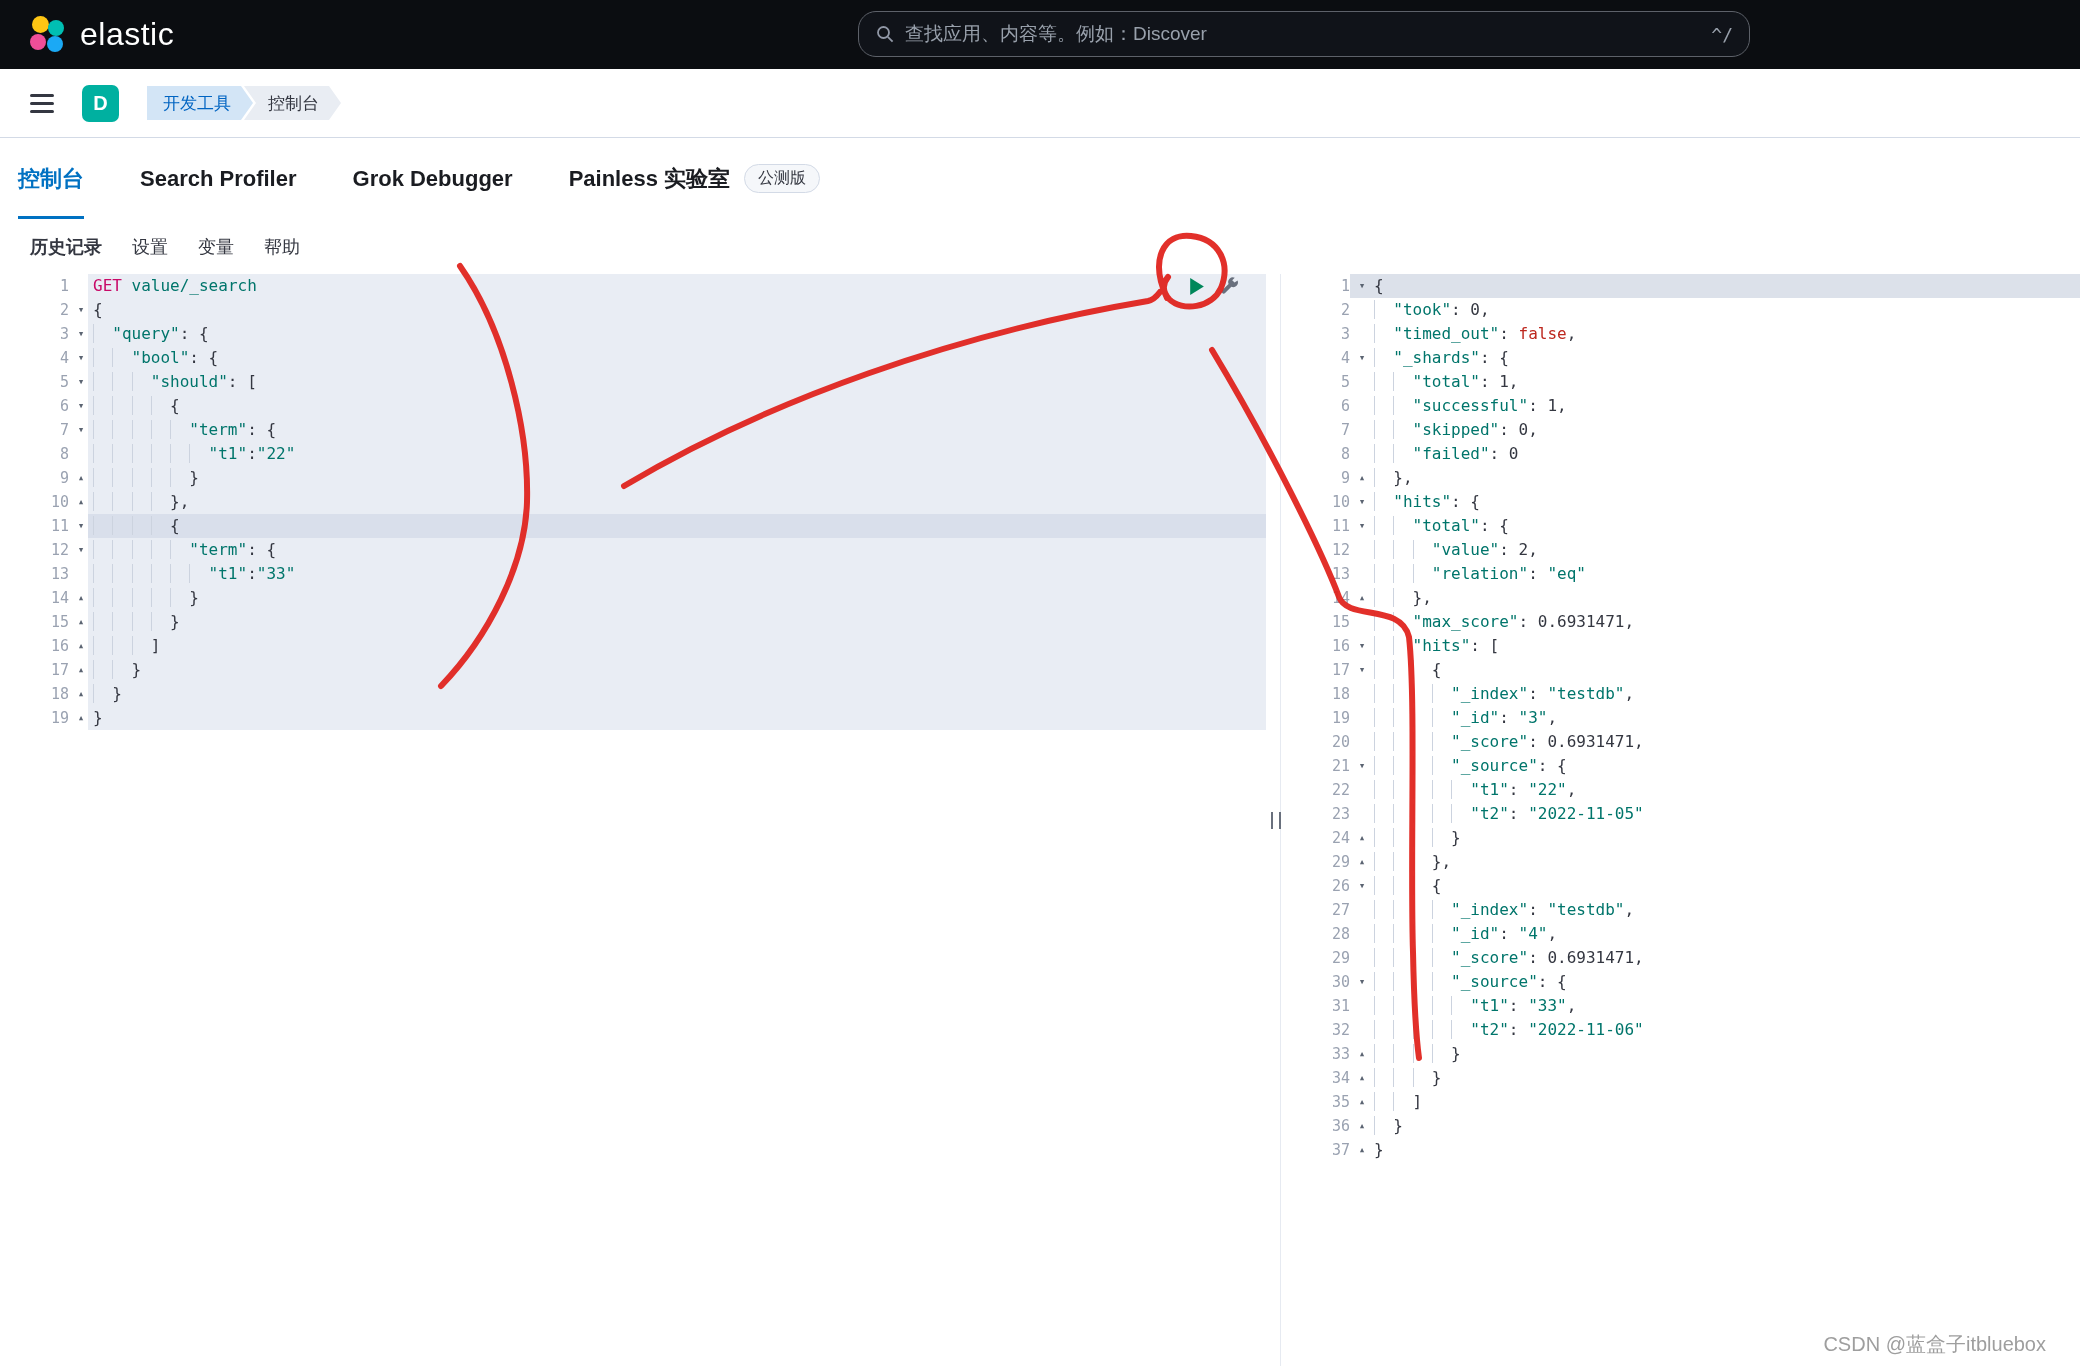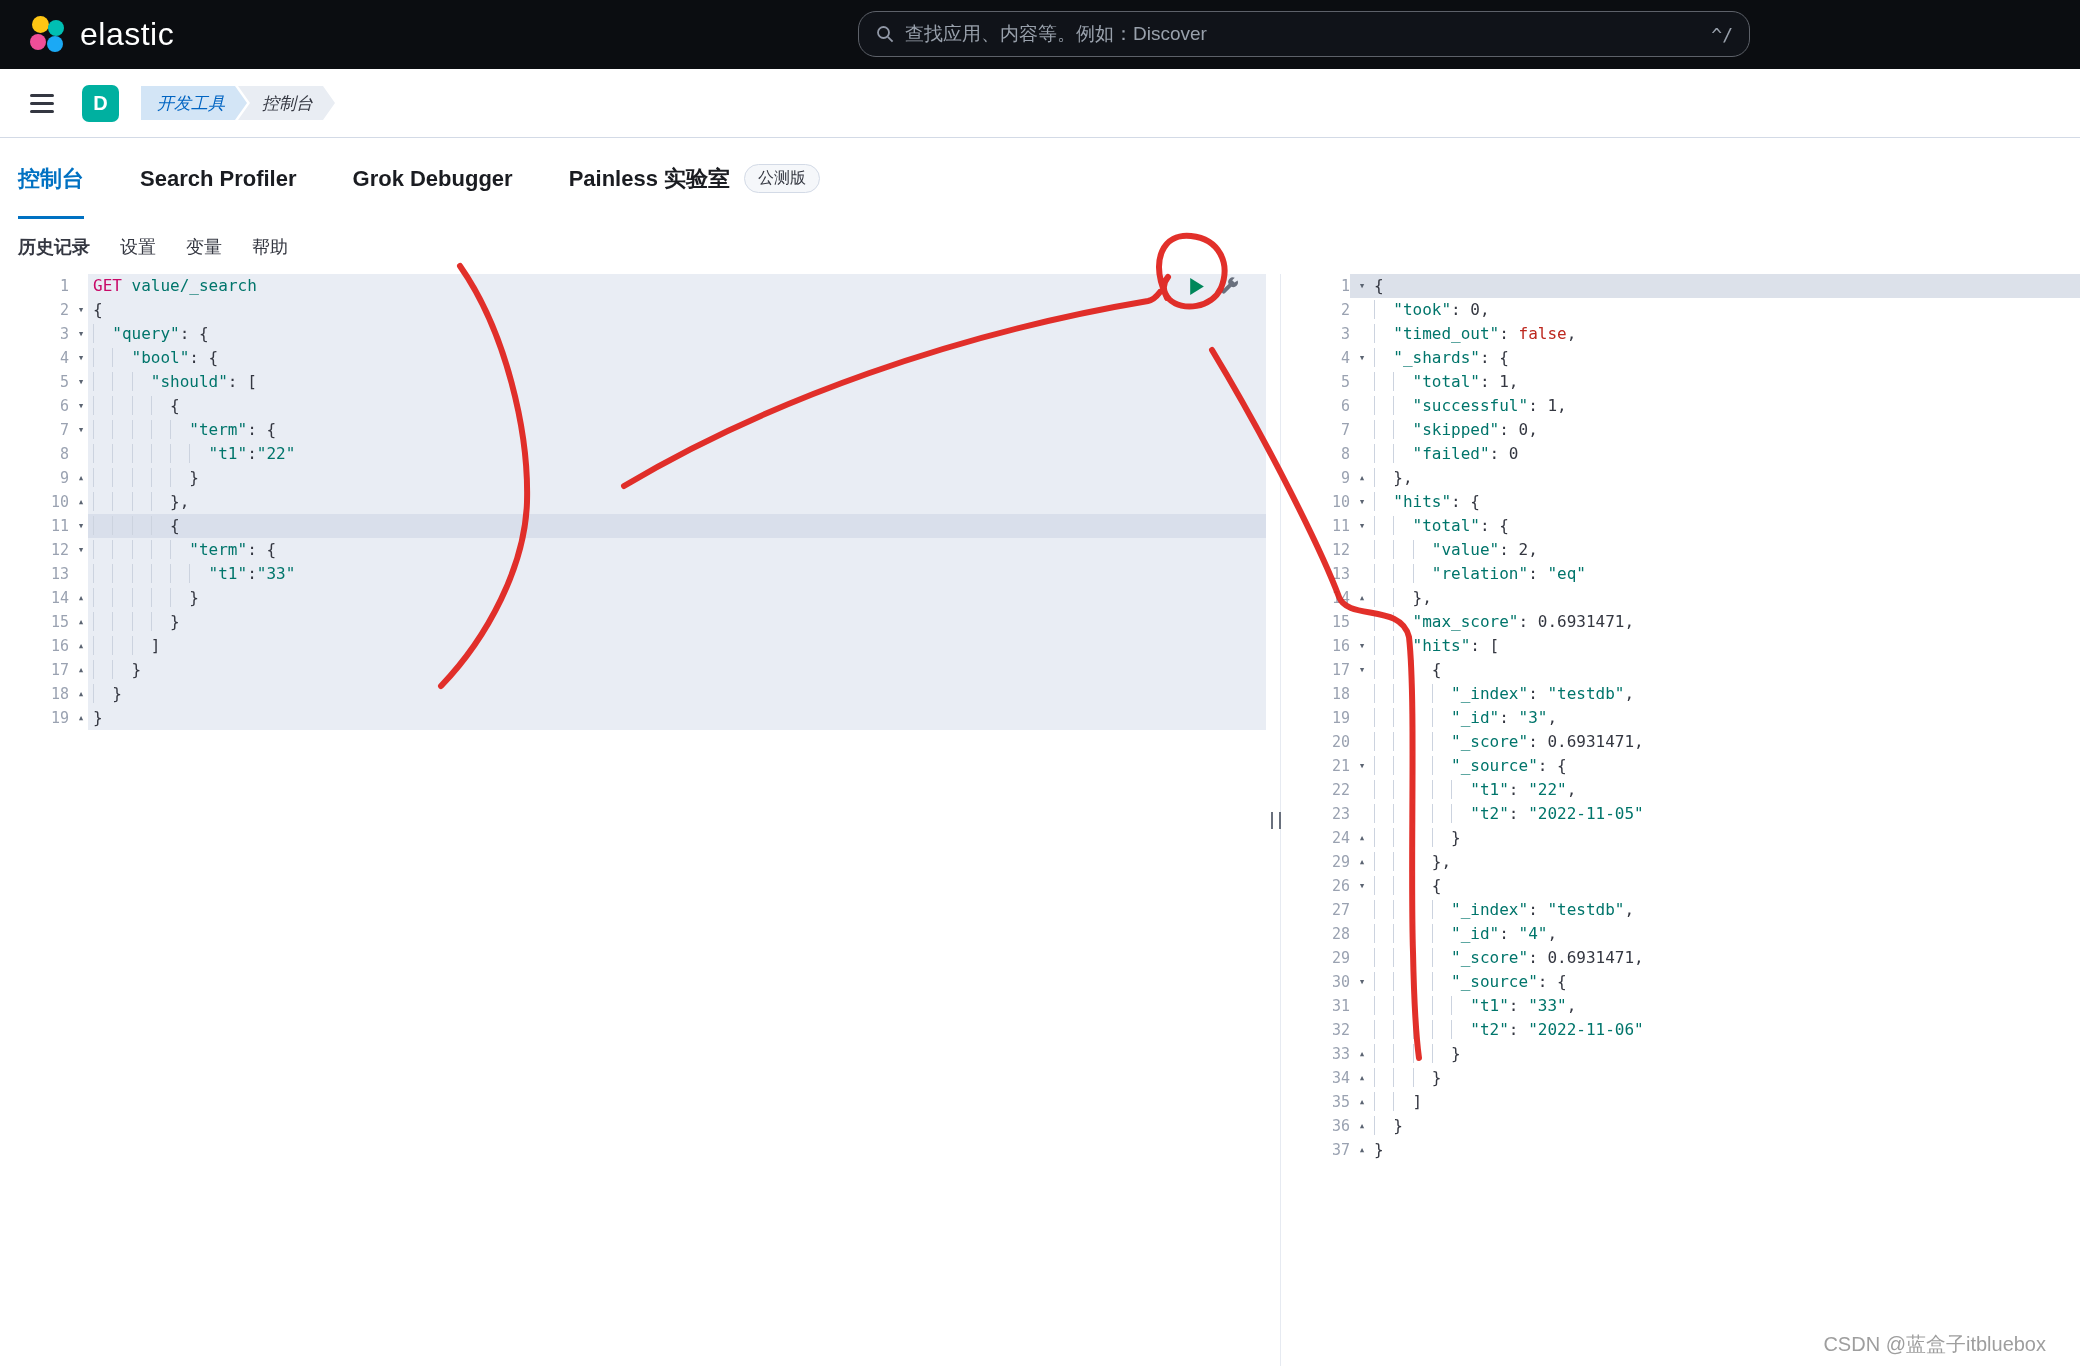--- a/index.html
+++ b/index.html
@@ -36,21 +36,21 @@
     background:#fff; border-bottom:1px solid #d3dae6;
     display:flex; align-items:center;
   }
   .hamburger { margin-left:30px; width:24px; display:flex; flex-direction:column; gap:5px;
     background:none; border:none; cursor:pointer; }
   .hamburger span { display:block; height:3px; border-radius:2px; background:#343741; }
   .space-badge {
     margin-left:28px; width:37px; height:37px; border-radius:7px; background:#00b0a0;
     color:#fff; font-size:20px; font-weight:bold; display:flex; align-items:center; justify-content:center;
   }
-  .breadcrumbs { margin-left:22px; display:flex; align-items:flex-start;font-style:italic; }
+  .breadcrumbs { margin-left:28px; display:flex; align-items:flex-start; }
   .crumb { height:34px; display:flex; align-items:center; font-size:17px; }
   .crumb.c1 {
     background:#d3e5f6; color:#0064c2; padding:0 22px 0 16px;
     clip-path:polygon(0 0, calc(100% - 12px) 0, 100% 50%, calc(100% - 12px) 100%, 0 100%);
   }
   .crumb.c2 {
     background:#e9edf3; color:#343741; margin-left:-9px; padding:0 22px 0 24px;
     clip-path:polygon(0 0, calc(100% - 12px) 0, 100% 50%, calc(100% - 12px) 100%, 0 100%, 12px 50%);
   }
 
@@ -65,21 +65,21 @@
   }
   .tab.active { color:#0071c2; border-bottom-color:#0071c2; }
   .beta-badge {
     margin-left:14px; font-size:16px; font-weight:400; color:#343741;
     border:1px solid #d3dae6; background:#f5f7fa; border-radius:15px; padding:3px 13px;
   }
 
   
   .console-toolbar {
     position:absolute; left:0; top:219px; width:100%; height:55px;
-    display:flex; align-items:center; gap:30px; padding-left:18px; background:#fff;
+    display:flex; align-items:center; gap:30px; padding-left:30px; background:#fff;
   }
   .console-toolbar span { font-size:18px; color:#343741; cursor:pointer; }
   .console-toolbar span:first-child { font-weight:600; }
 
   
   #editor {
     position:absolute; left:0; top:274px; right:0; bottom:0; background:#fff;
     font-family:"DejaVu Sans Mono",monospace;
   }
   .pane { position:absolute; top:0; bottom:0; }

